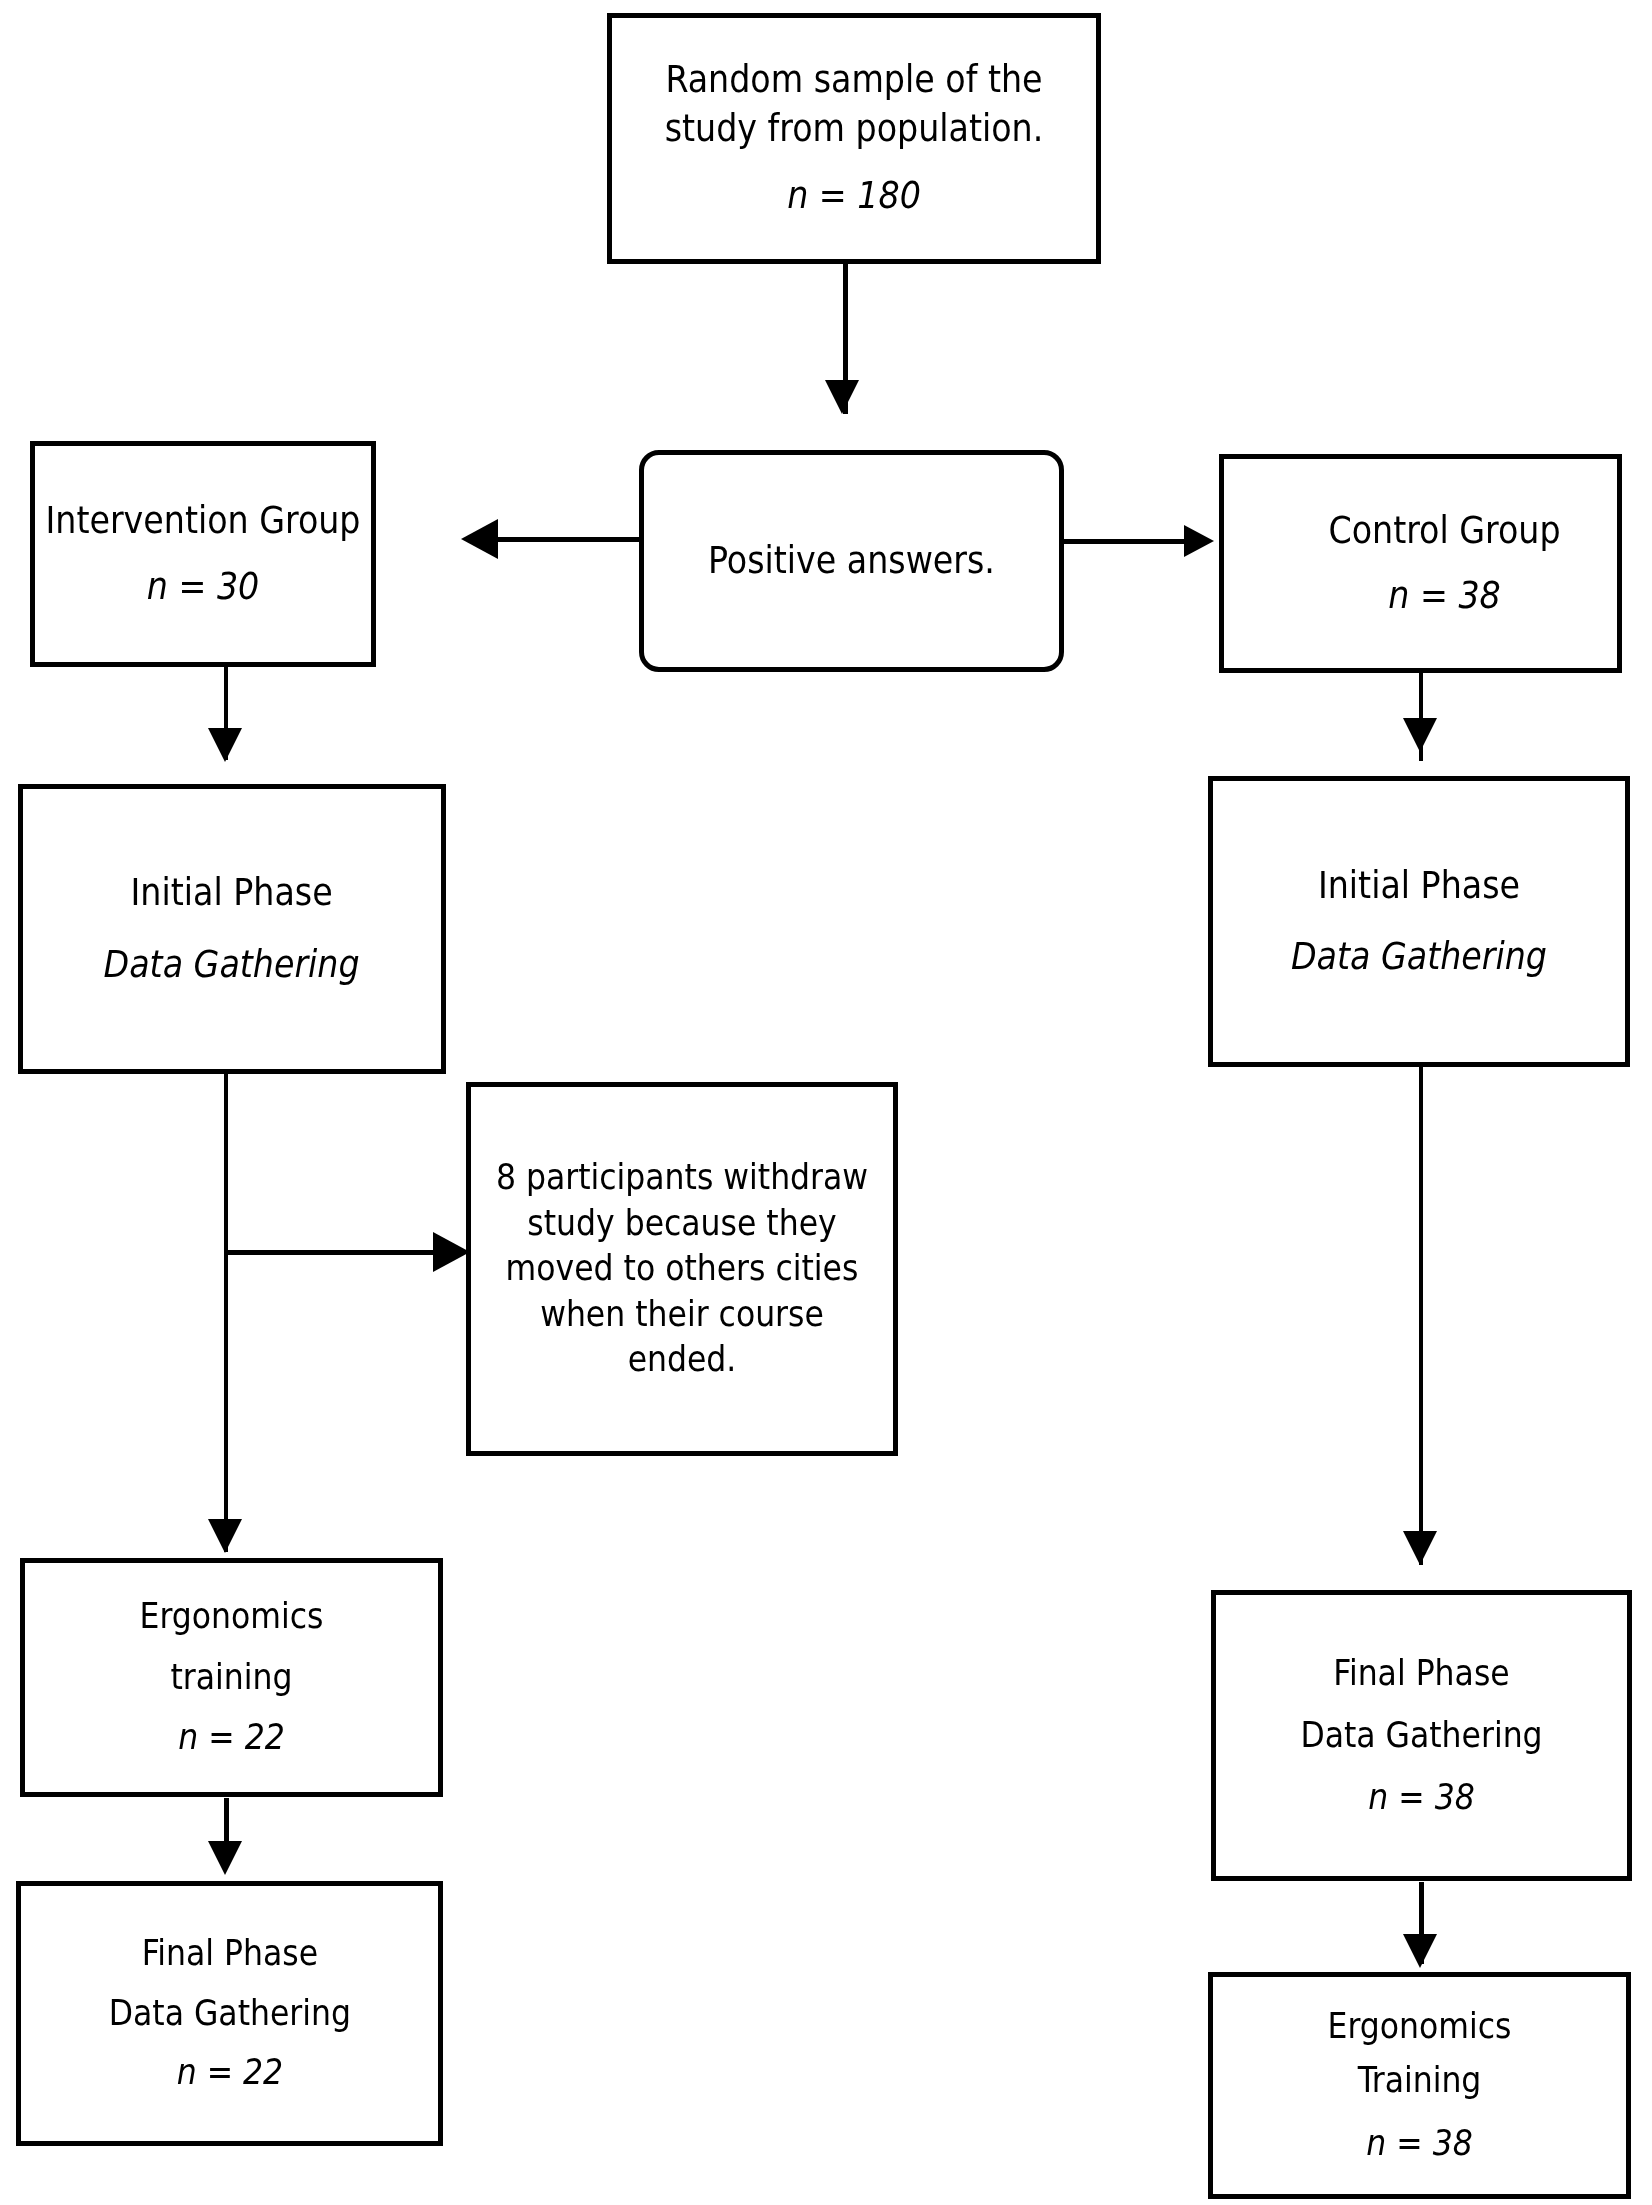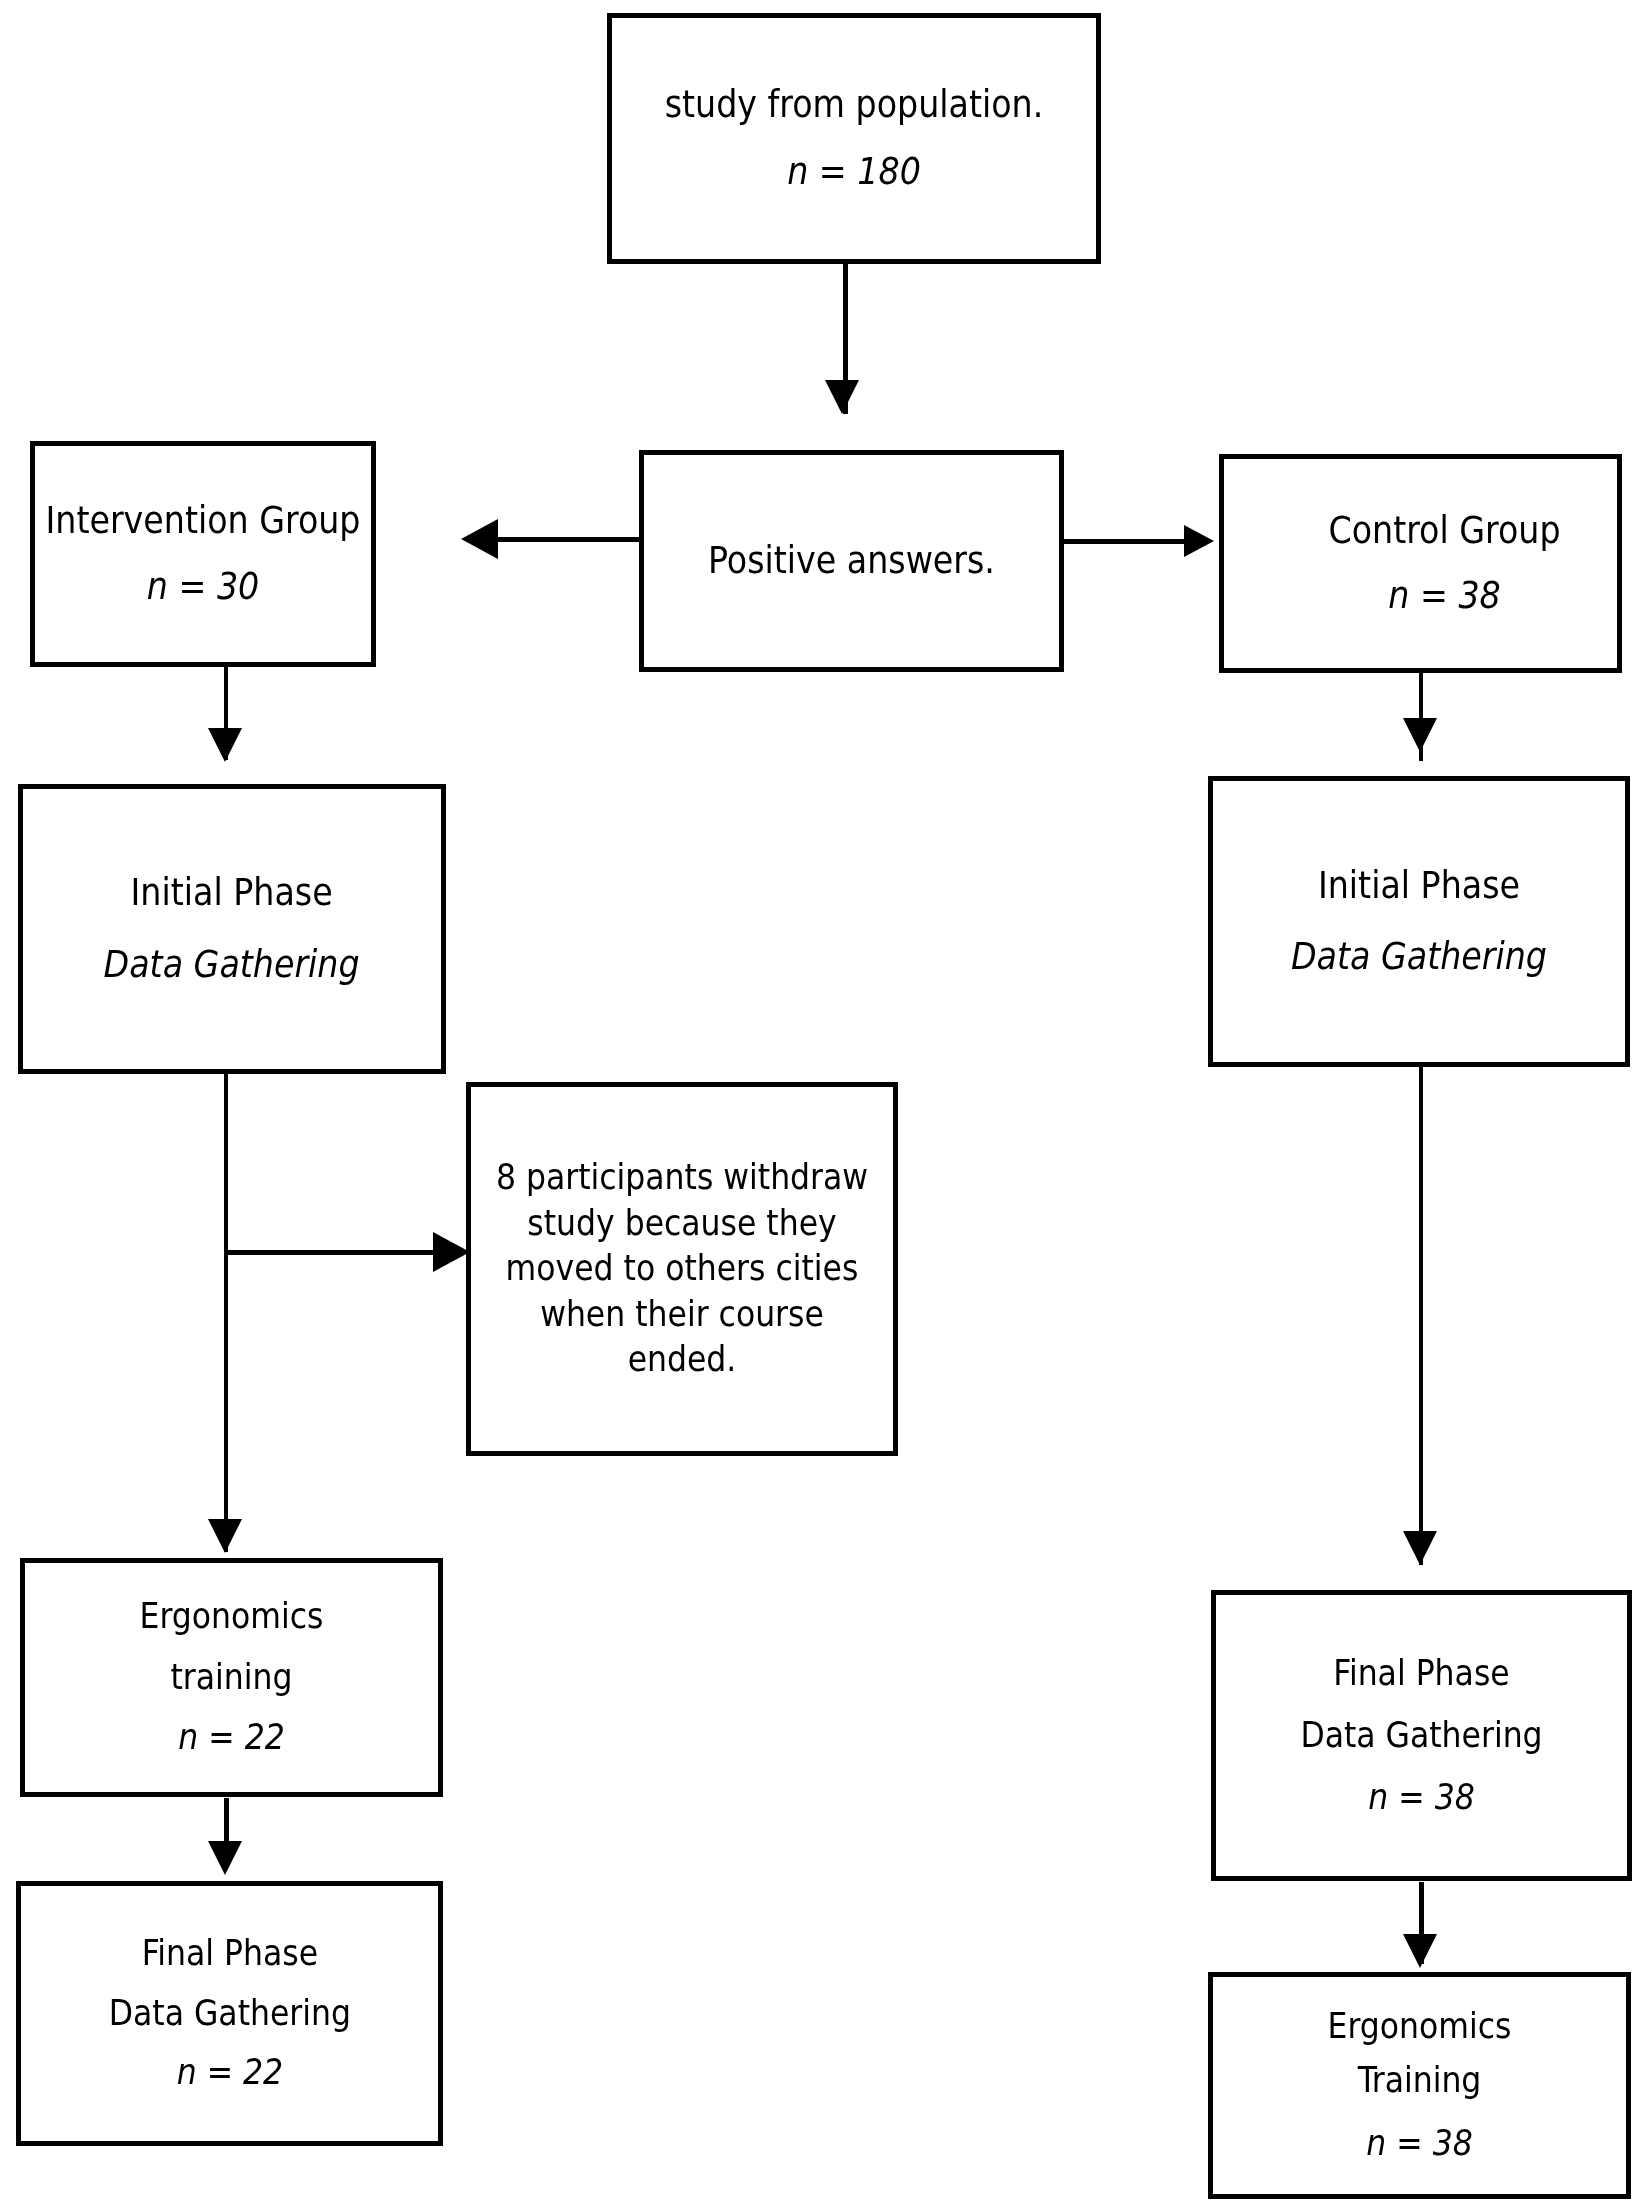--- a/index.html
+++ b/index.html
@@ -77,33 +77,34 @@
     border-bottom-width: 16.4px;
     border-left-width: 30px;
   }
 </style>
 </head>
 <body>
 
 <div id="canvas">
 
   <div class="node" style="left:607px; top:12.6px; width:494px; height:251px;">
+    <span class="ln t58">Random sample of the</span>
     <span class="ln t58">study from population.</span>
     <span class="ln t58 ital" style="margin-top:19px;">n = 180</span>
   </div>
 
   <div class="vline" style="left:843px; top:263px; height:151px;"></div>
   <div class="arrow-down" style="left:825px; top:380px;"></div>
 
   <div class="node" style="left:30px; top:441px; width:346px; height:226px;">
     <span class="ln t58">Intervention Group</span>
     <span class="ln t58 ital" style="margin-top:17.6px;">n = 30</span>
   </div>
 
-  <div class="node" style="left:639px; top:450px; width:425px; height:222px;">
+  <div class="node" style="left:639px; top:450px; width:425px; height:222px;border-radius:20px;">
     <span class="ln t58">Positive answers.</span>
   </div>
 
   <div class="node" style="left:1219px; top:454px; width:403px; height:219px;padding-left:48px;">
     <span class="ln t58">Control Group</span>
     <span class="ln t58 ital" style="margin-top:17.6px;">n = 38</span>
   </div>
 
   <div class="hline" style="left:498px; top:537px; width:146px;"></div>
   <div class="arrow-left" style="left:461px; top:519px;"></div>

